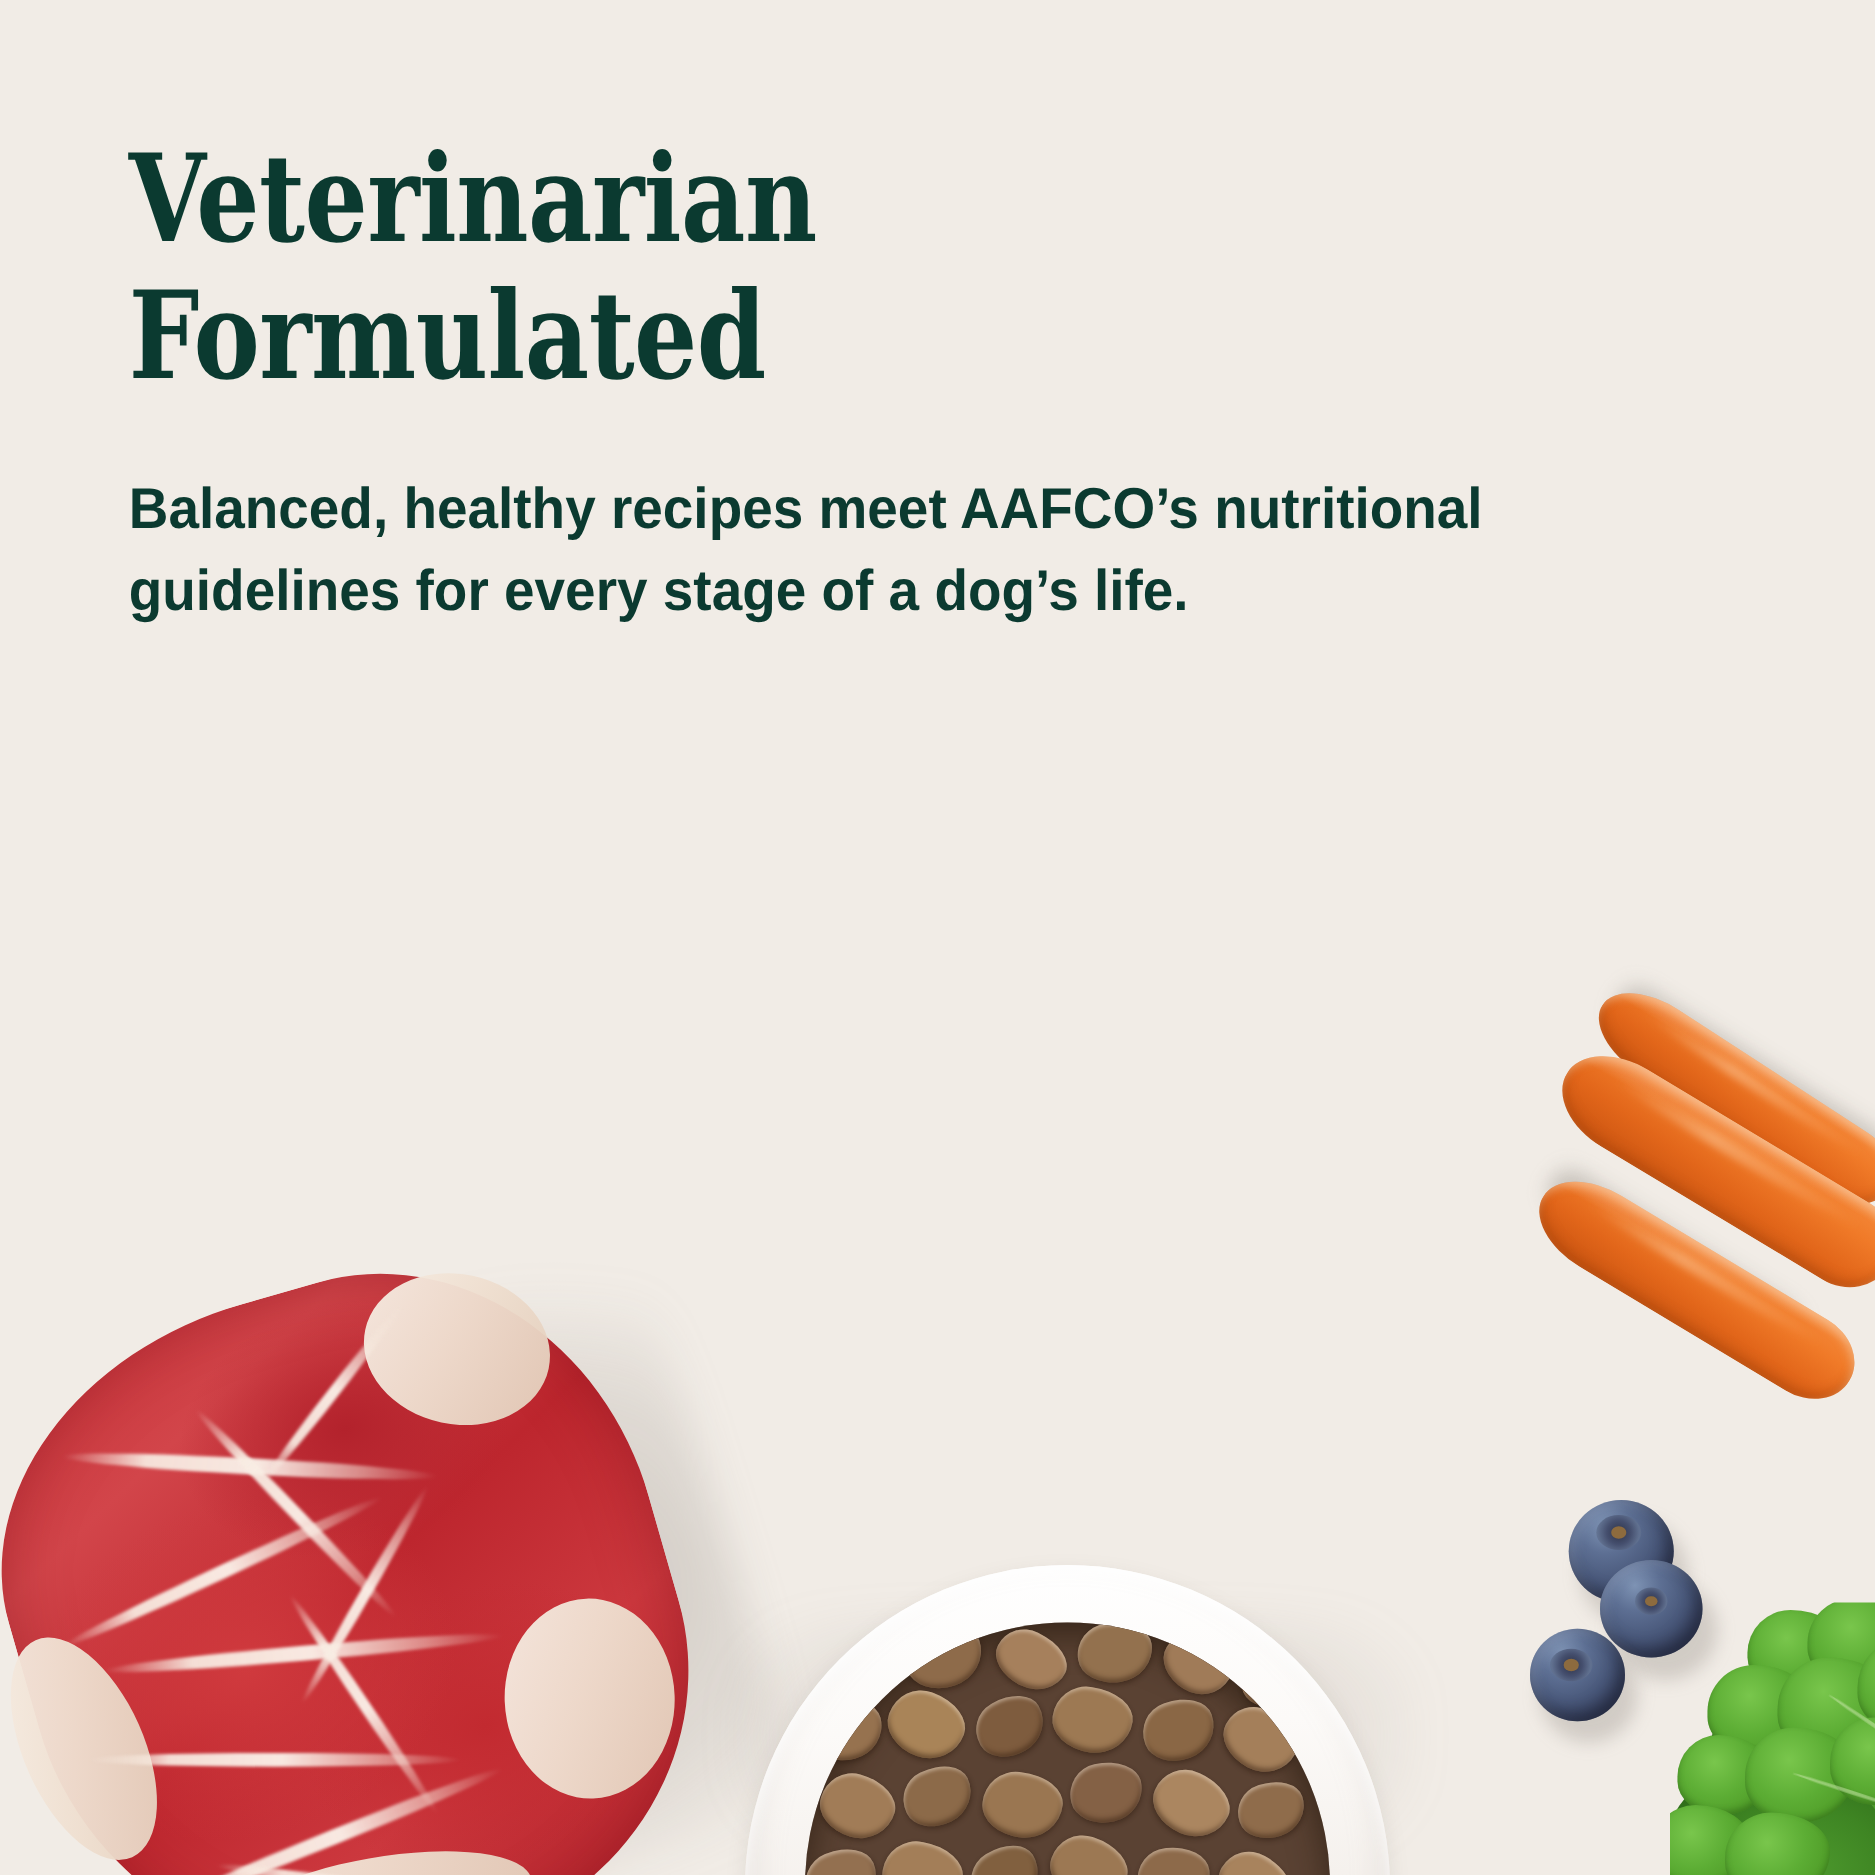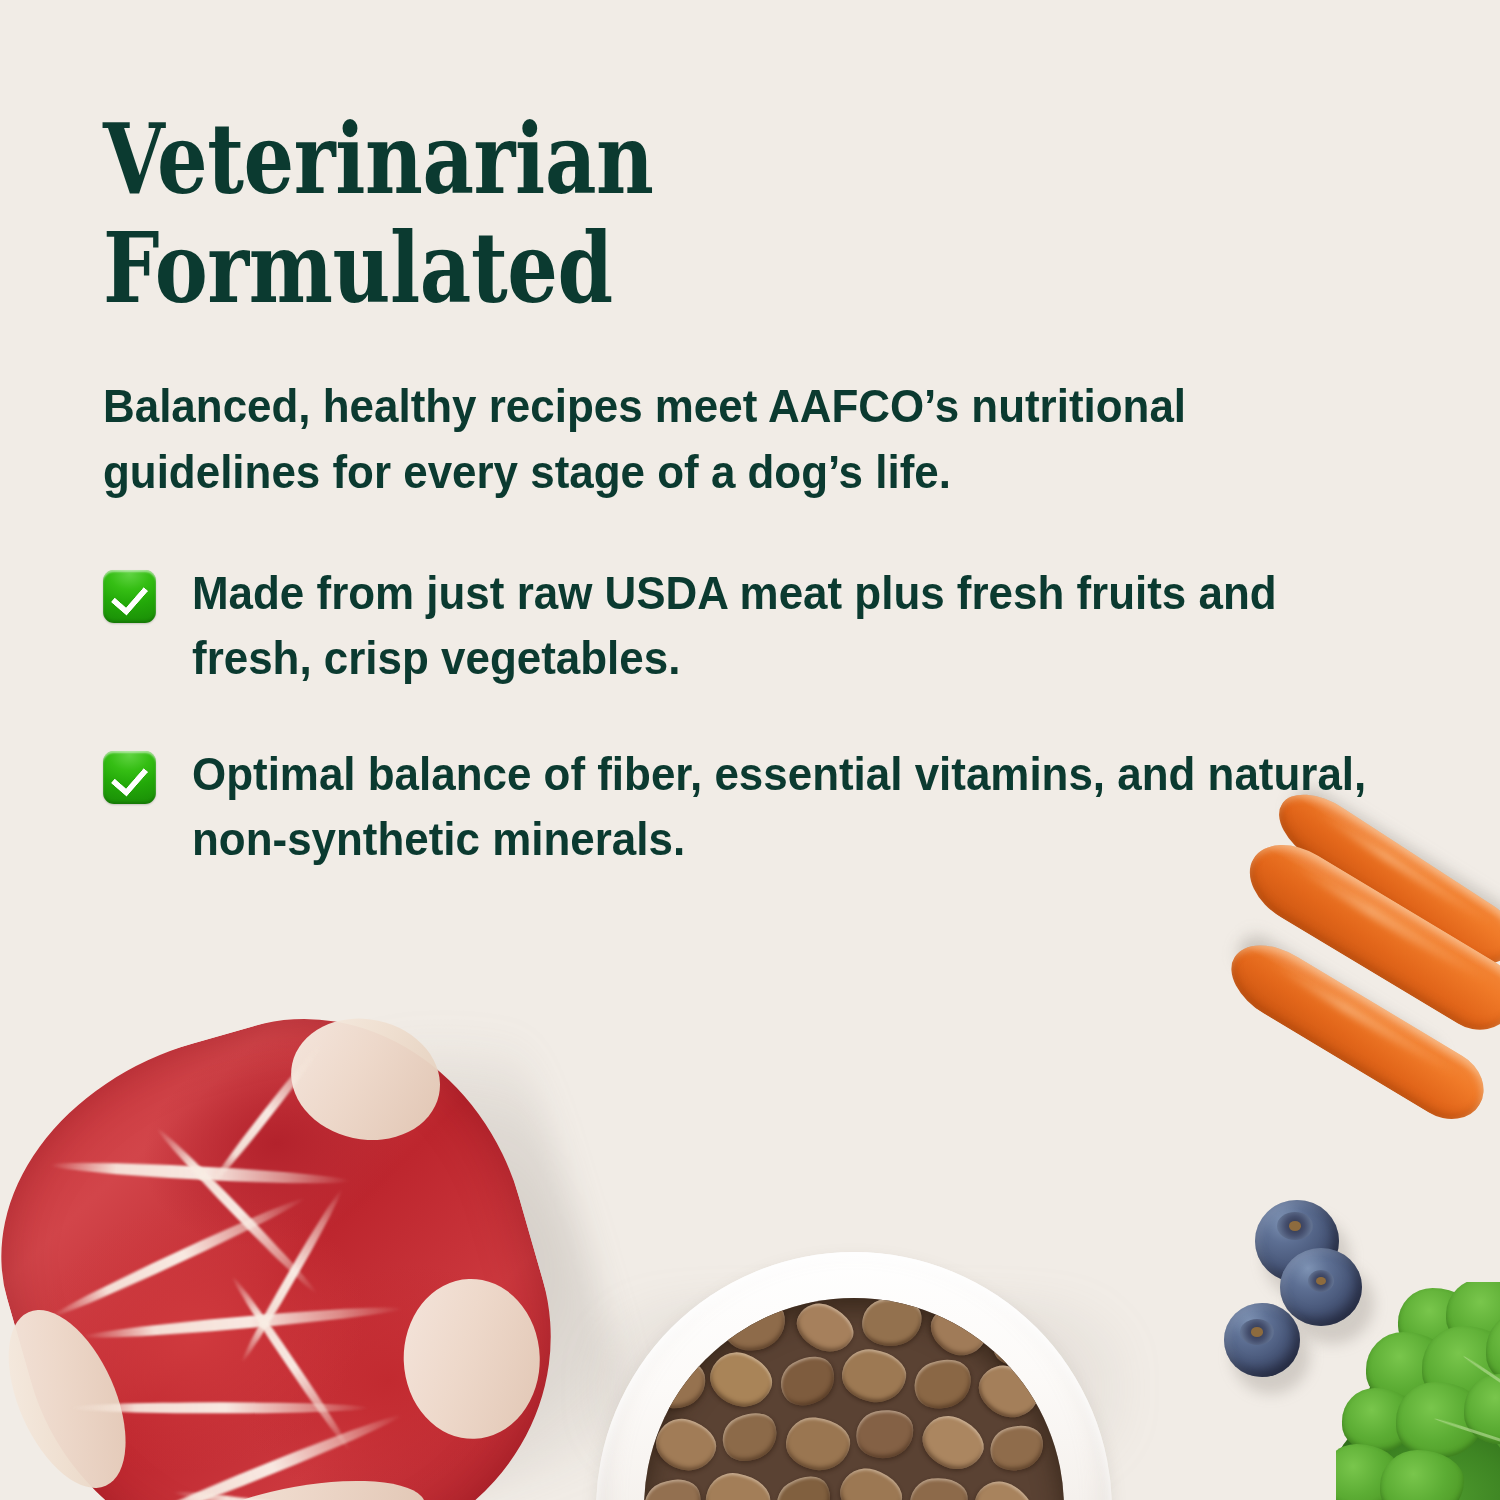--- a/index.html
+++ b/index.html
@@ -373,28 +373,15 @@
 
   </div>
 
   <div id="text-block">
 
     <h1 id="headline">Veterinarian
 Formulated</h1>
 
     <p id="subhead">Balanced, healthy recipes meet AAFCO’s nutritional guidelines for every stage of a dog’s life.</p>
 
-    <div id="bullets">
-
-      <div class="bullet">
-        <span class="check-icon"></span>
-        <span class="bullet-text">Made from just raw USDA meat plus fresh fruits and fresh, crisp vegetables.</span>
-      </div>
-
-      <div class="bullet">
-        <span class="check-icon"></span>
-        <span class="bullet-text">Optimal balance of fiber, essential vitamins, and natural, non-synthetic minerals.</span>
-      </div>
-
-    </div>
   </div>
 
 </div>
 
 </body></html>

